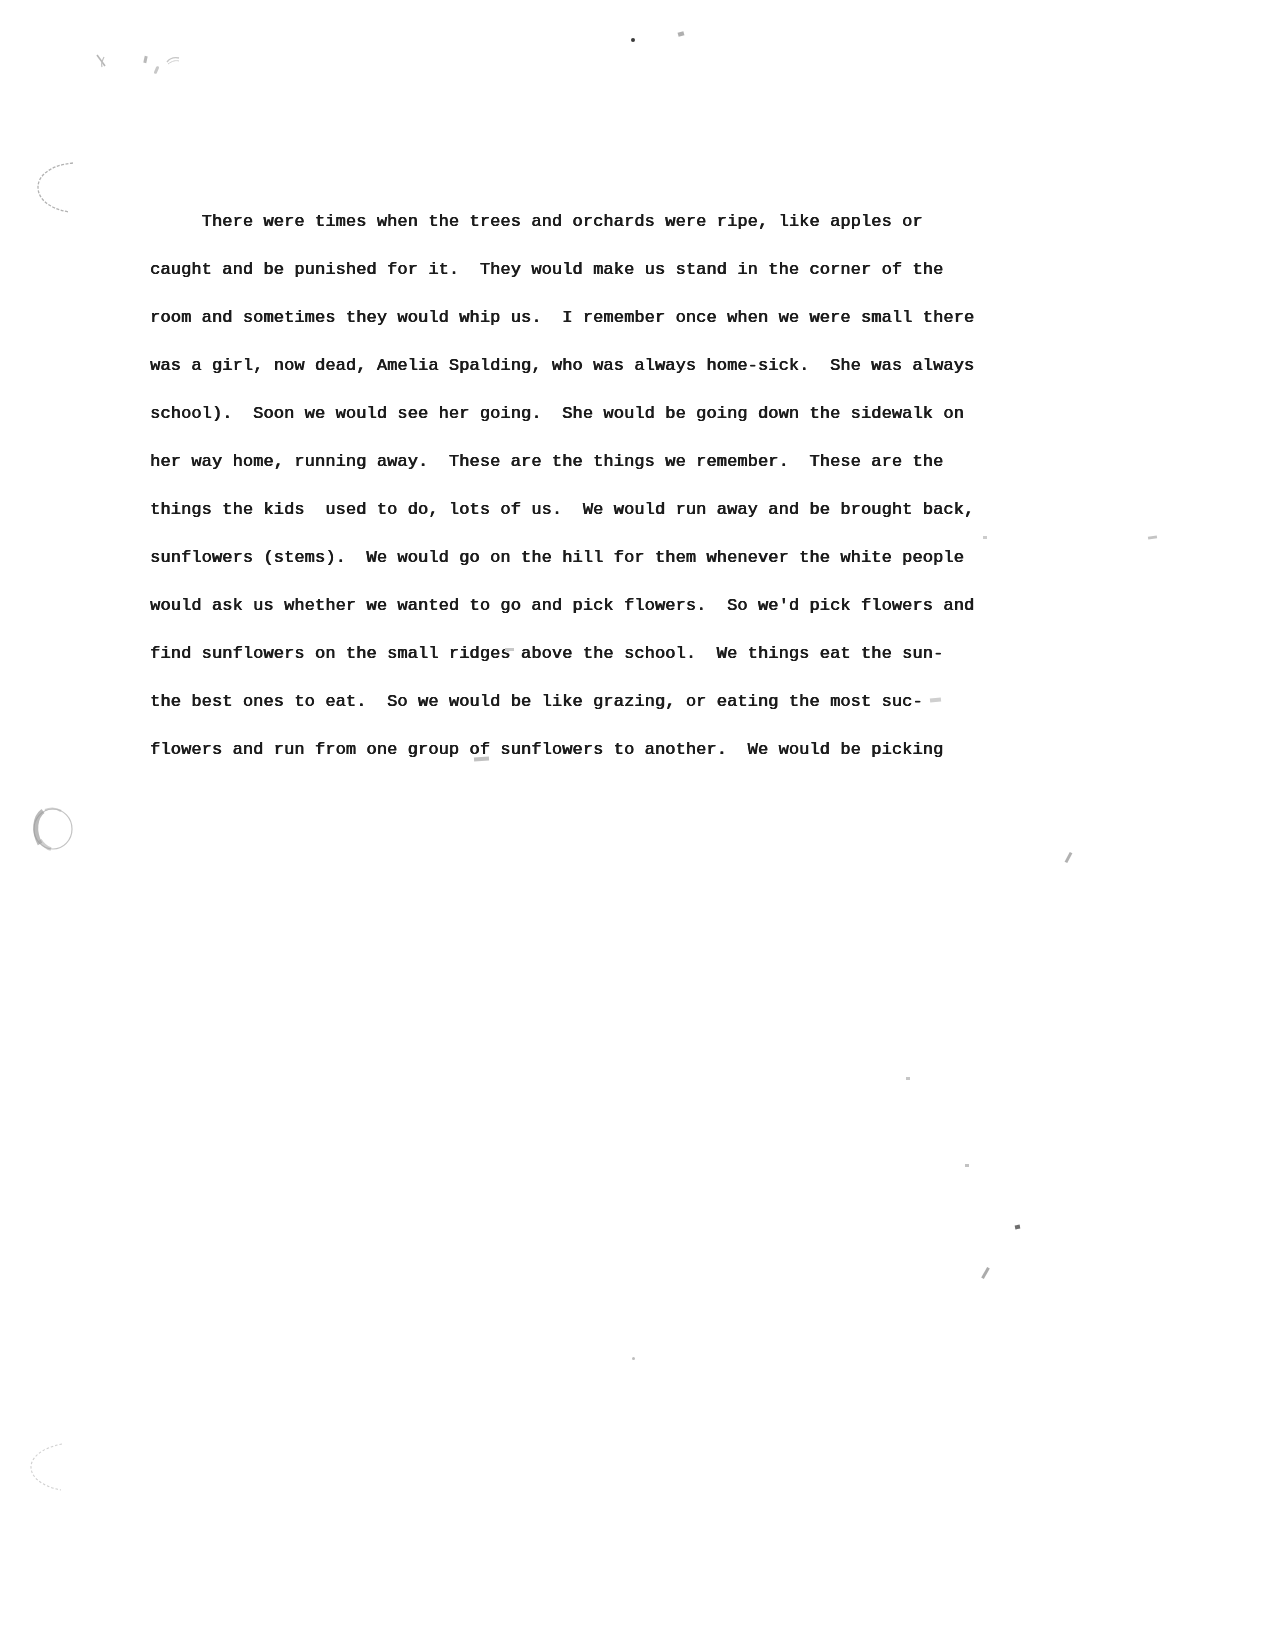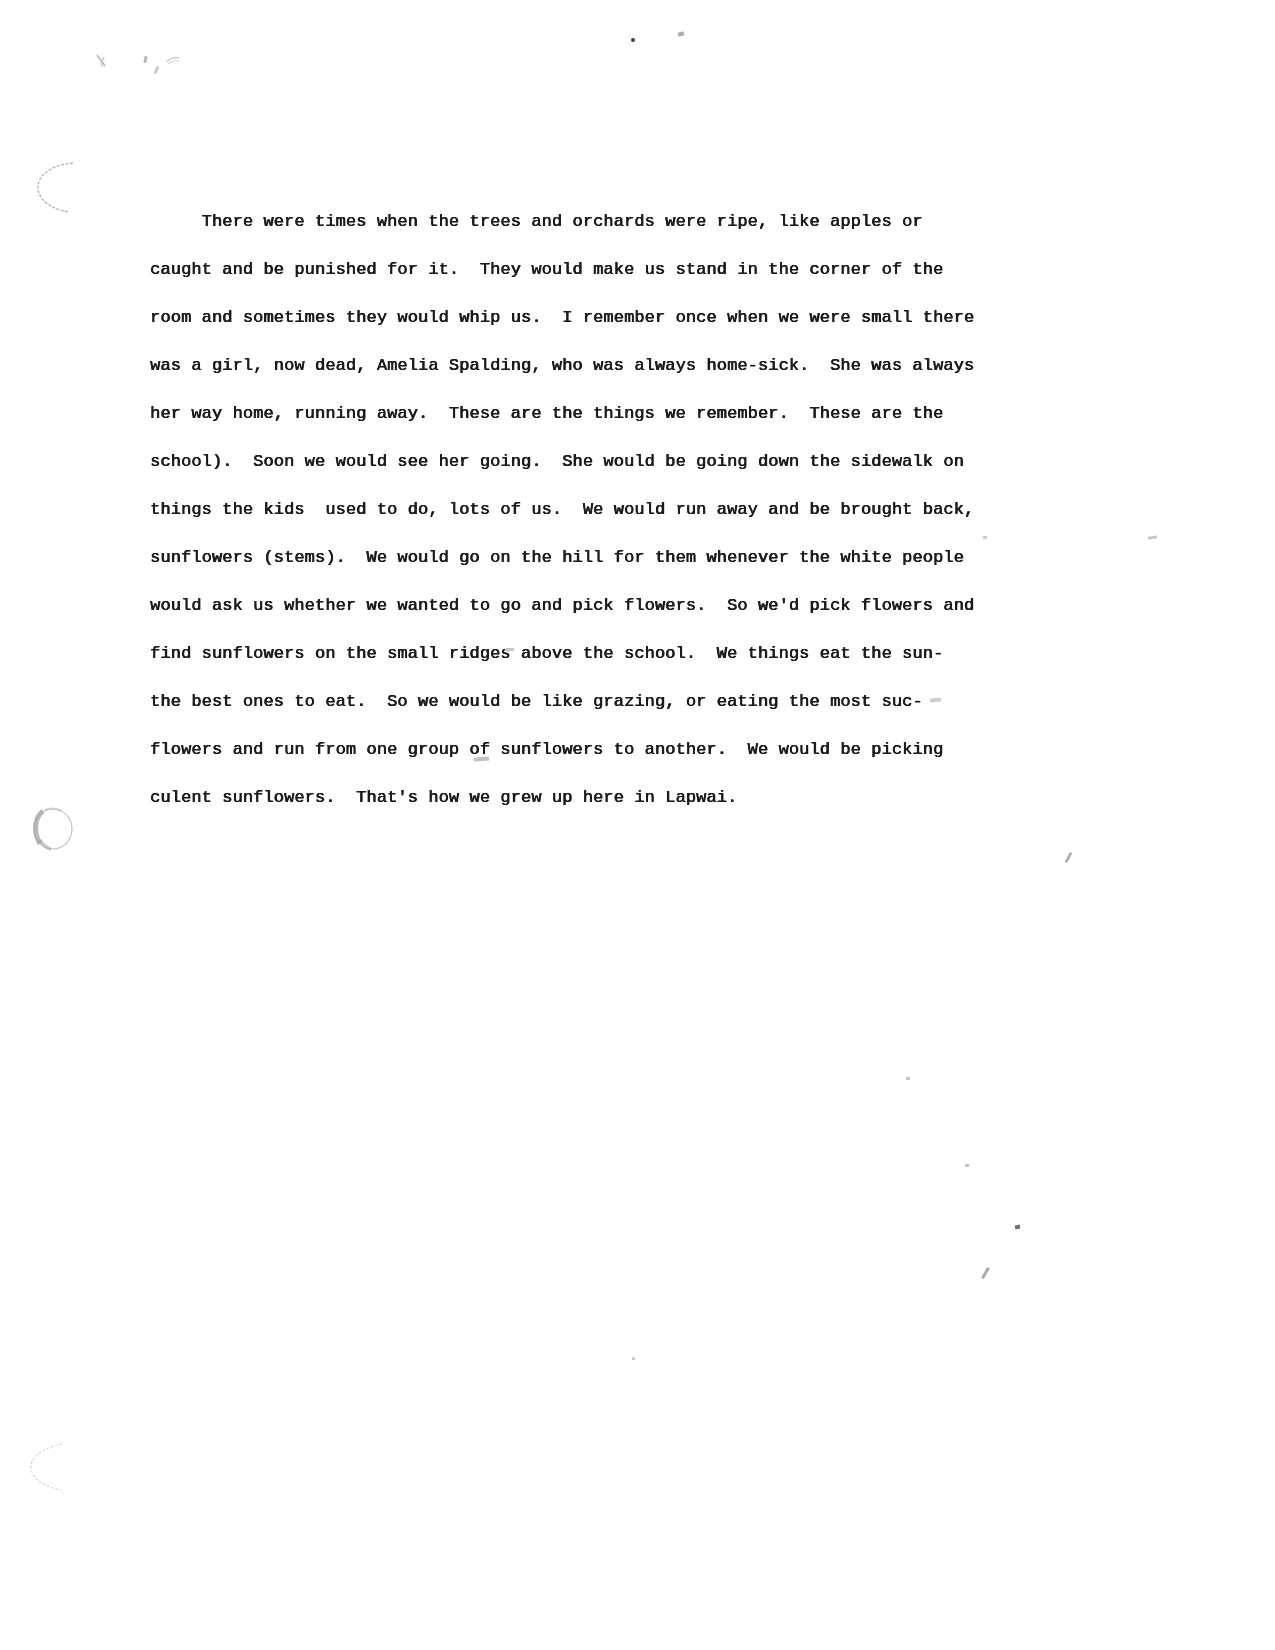--- a/index.html
+++ b/index.html
@@ -64,29 +64,28 @@
 </head>
 <body>
 
 <div class="page">
 
   <div class="typewritten">
     <div class="line">     There were times when the trees and orchards were ripe, like apples or</div>
     <div class="line">caught and be punished for it.  They would make us stand in the corner of the</div>
     <div class="line">room and sometimes they would whip us.  I remember once when we were small there</div>
     <div class="line">was a girl, now dead, Amelia Spalding, who was always home-sick.  She was always</div>
+    <div class="line">school).  Soon we would see her going.  She would be going down the sidewalk on</div>
     <div class="line">her way home, running away.  These are the things we remember.  These are the</div>
-    <div class="line">school).  Soon we would see her going.  She would be going down the sidewalk on</div>
     <div class="line">things the kids  used to do, lots of us.  We would run away and be brought back,</div>
     <div class="line">sunflowers (stems).  We would go on the hill for them whenever the white people</div>
     <div class="line">would ask us whether we wanted to go and pick flowers.  So we'd pick flowers and</div>
     <div class="line">find sunflowers on the small ridges above the school.  We things eat the sun-</div>
     <div class="line">the best ones to eat.  So we would be like grazing, or eating the most suc-</div>
     <div class="line">flowers and run from one group of sunflowers to another.  We would be picking</div>
-    <div class="line">culent sunflowers.  That's how we grew up here in Lapwai.</div>
   </div>
 
   <div class="artifact arc-top">
     <svg width="40" height="54" viewBox="0 0 40 54">
       <path d="M37 3 C 14 5, 2 16, 2 27 C 2 38, 11 48, 33 52" fill="none" stroke="#999999" stroke-width="1.3" stroke-dasharray="3 1.5"></path>
     </svg>
   </div>
   <div class="artifact ring-mid">
     <svg width="44" height="46" viewBox="0 0 44 46">
       <ellipse cx="23" cy="23" rx="19" ry="20" fill="none" stroke="#bdbdbd" stroke-width="1.2"></ellipse>

